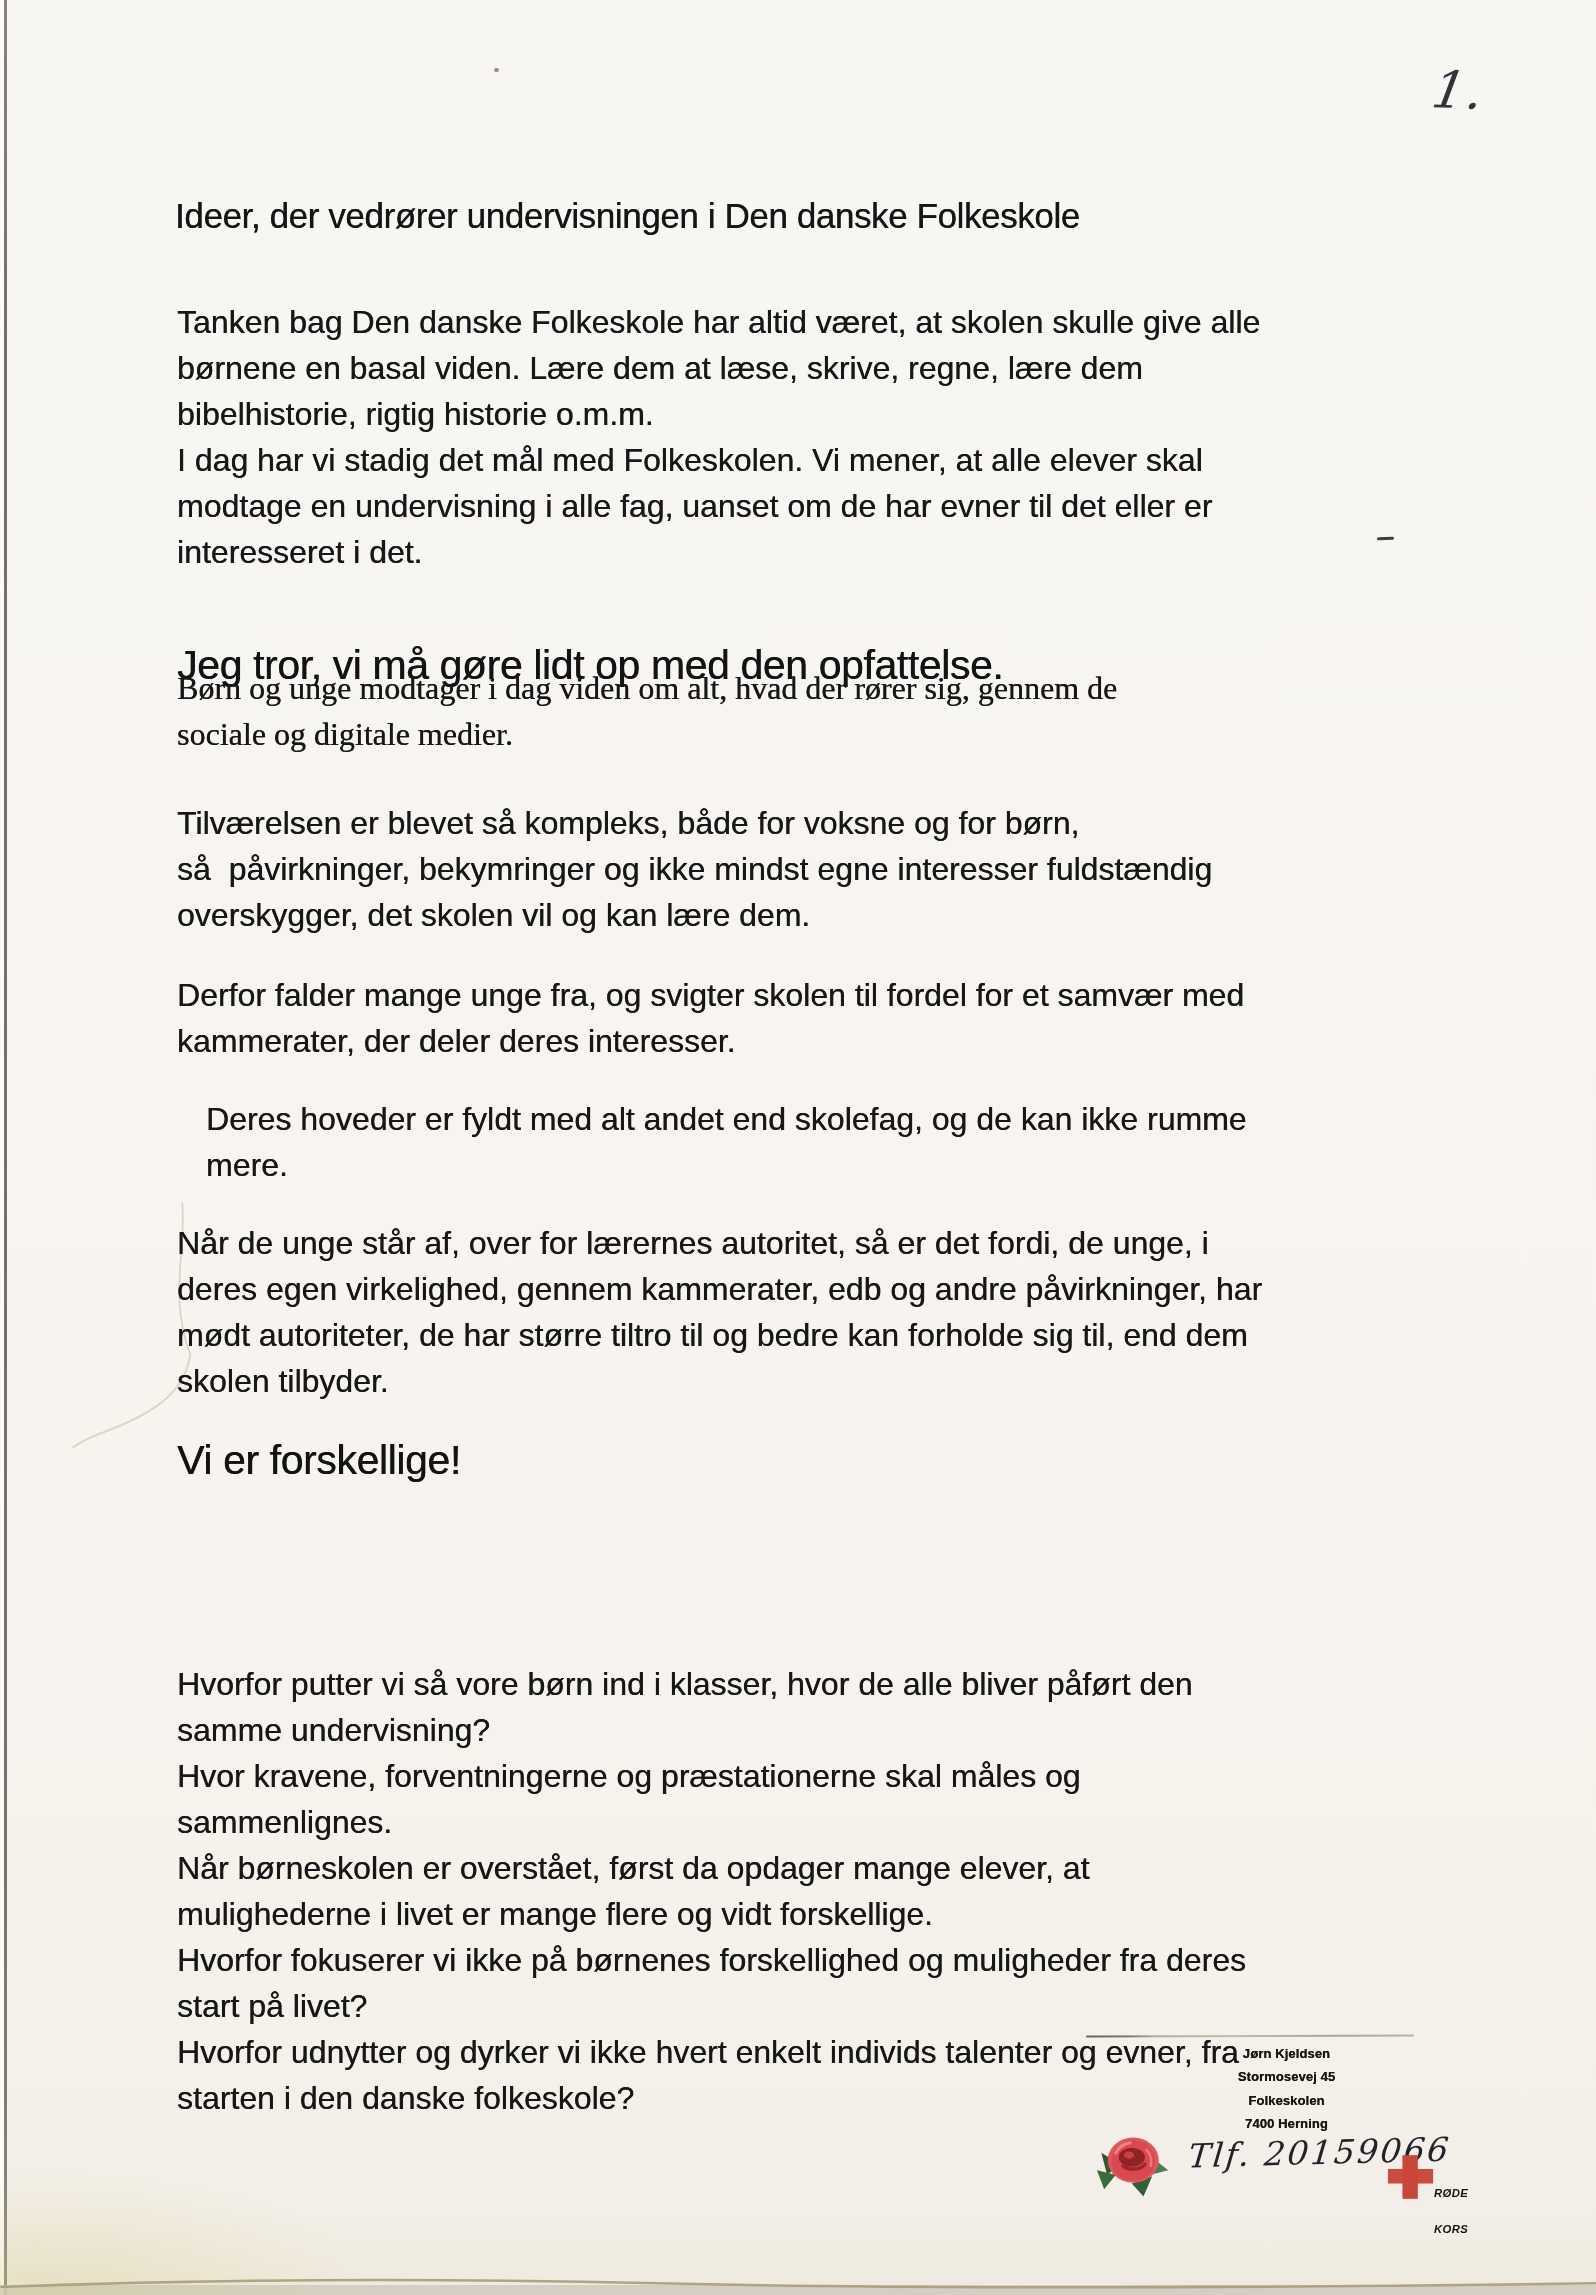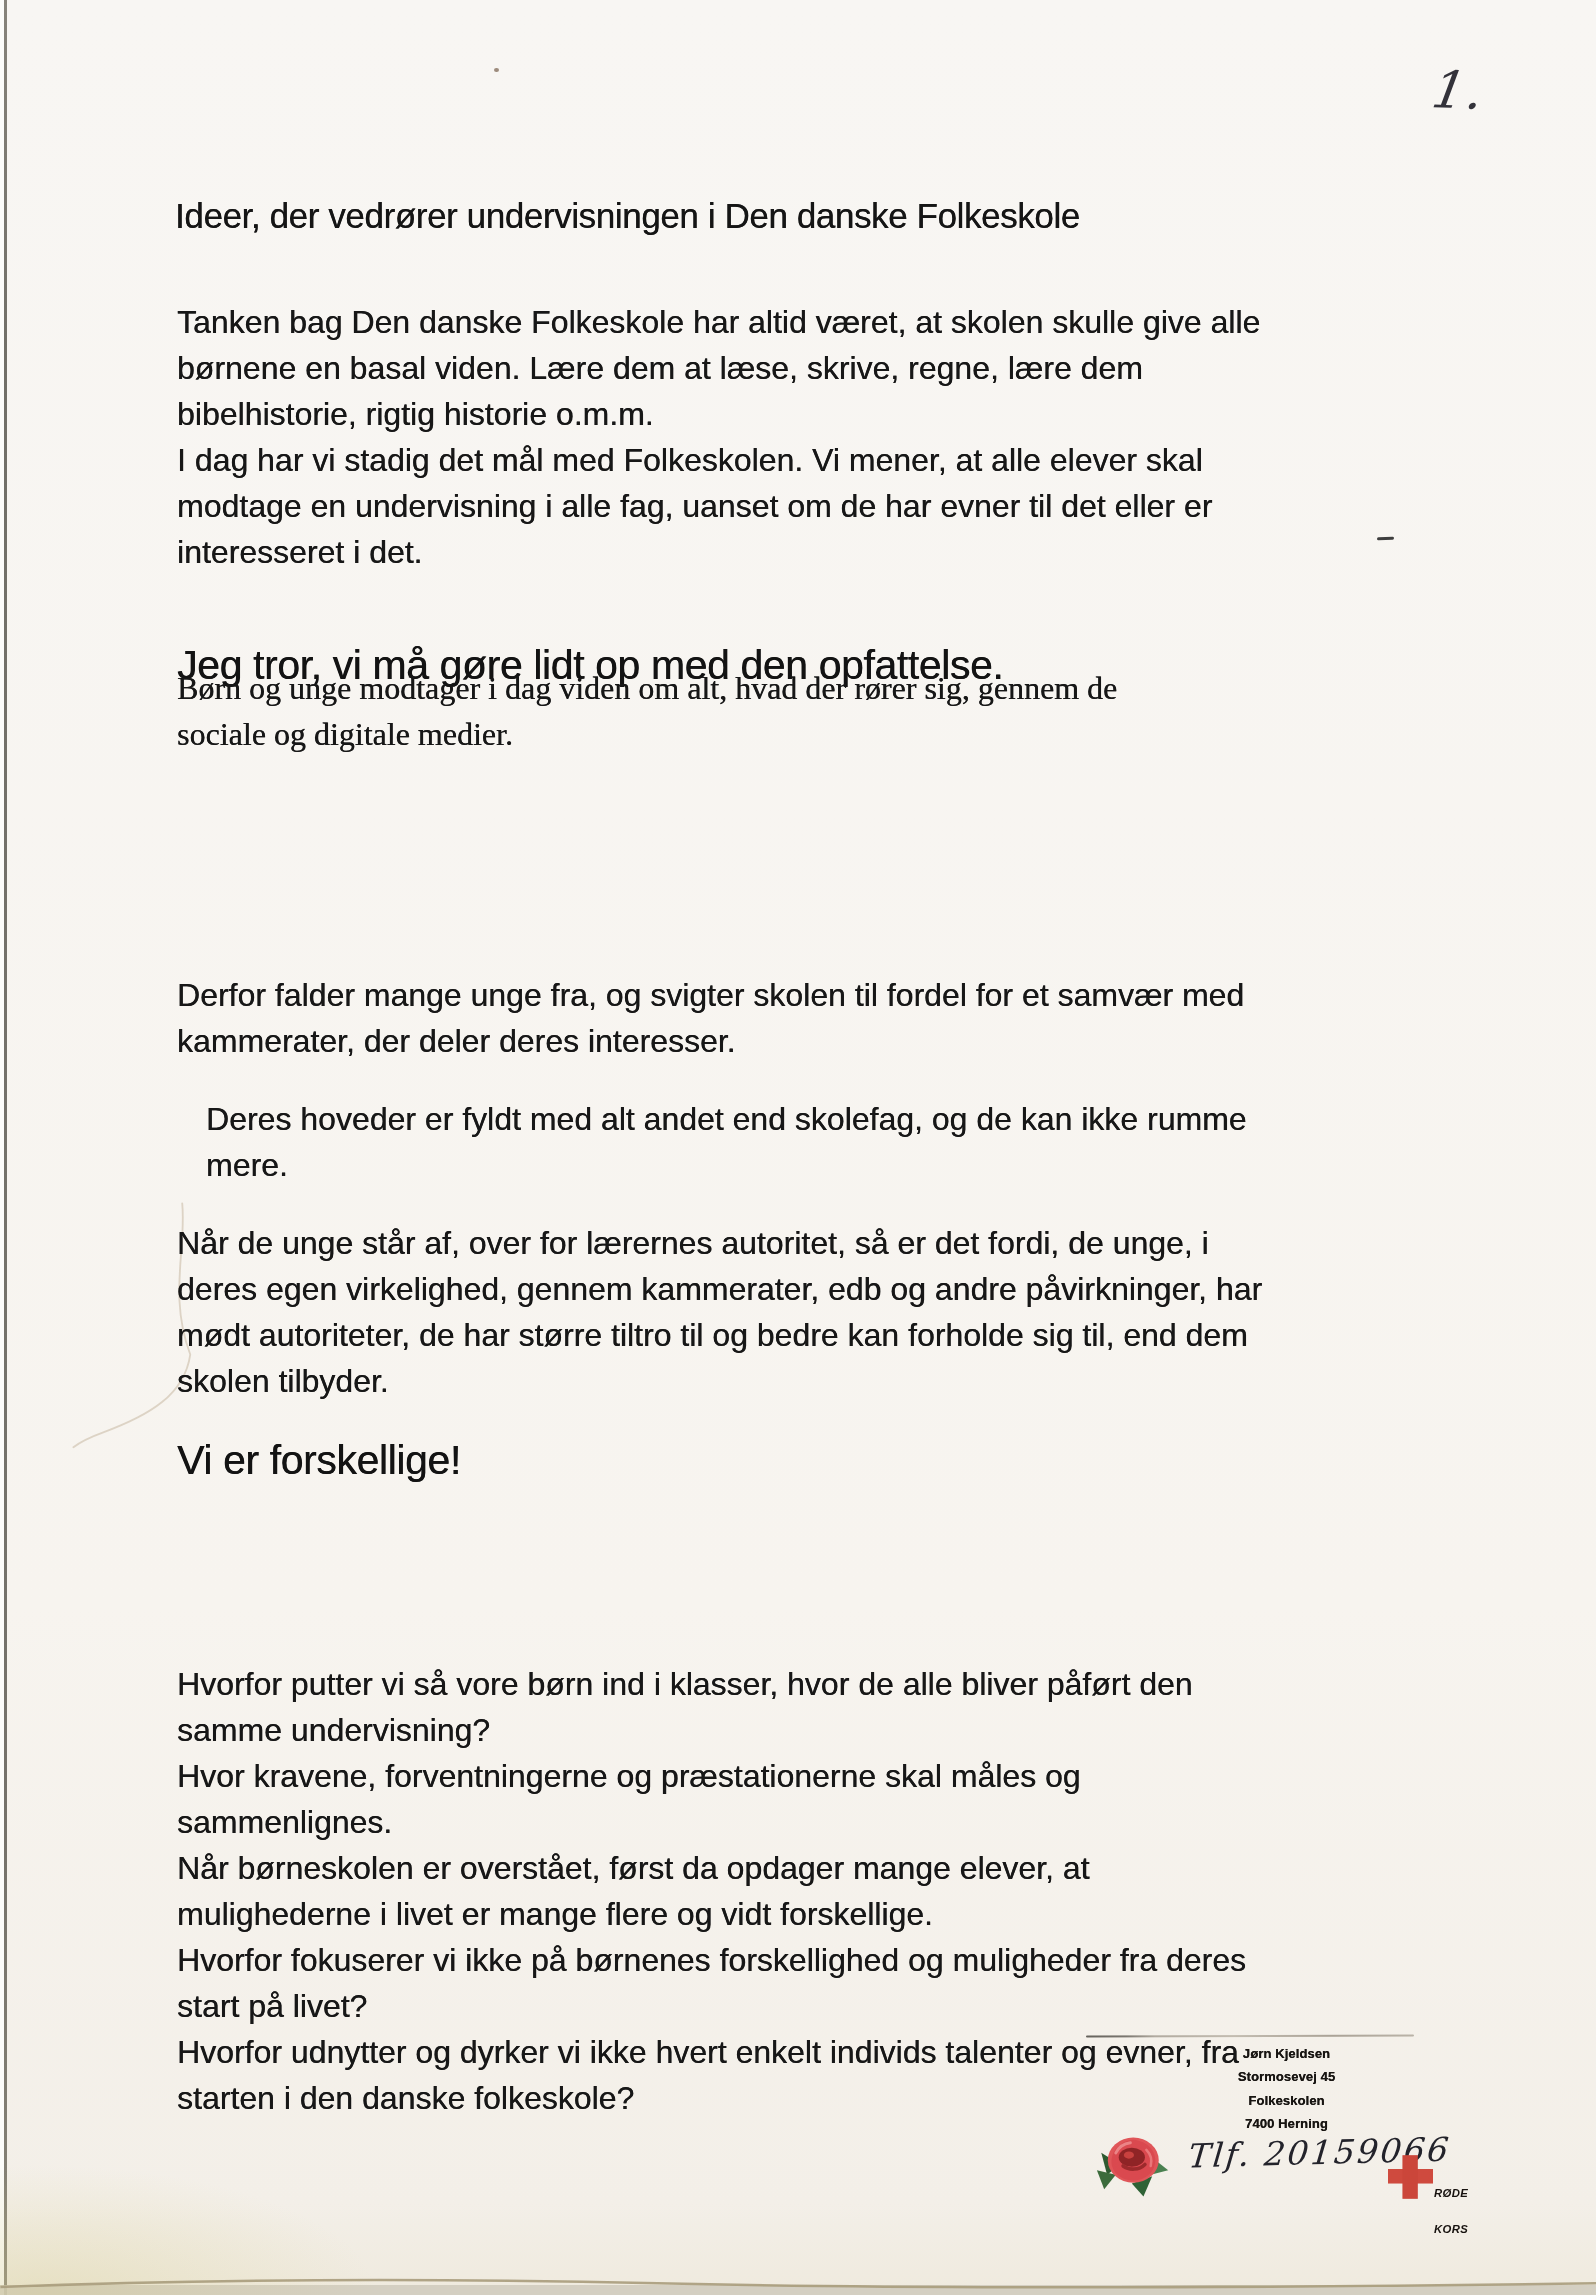--- a/index.html
+++ b/index.html
@@ -101,20 +101,23 @@
 
   <div class="para p-0">Tanken bag Den danske Folkeskole har altid været, at skolen skulle give alle
 børnene en basal viden. Lære dem at læse, skrive, regne, lære dem
 bibelhistorie, rigtig historie o.m.m.
 I dag har vi stadig det mål med Folkeskolen. Vi mener, at alle elever skal
 modtage en undervisning i alle fag, uanset om de har evner til det eller er
 interesseret i det.</div>
   <div class="subheading h-1">Jeg tror, vi må gøre lidt op med den opfattelse.</div>
   <div class="para p-2">Børn og unge modtager i dag viden om alt, hvad der rører sig, gennem de
 sociale og digitale medier.</div>
+  <div class="para p-3">Tilværelsen er blevet så kompleks, både for voksne og for børn,
+så  påvirkninger, bekymringer og ikke mindst egne interesser fuldstændig
+overskygger, det skolen vil og kan lære dem.</div>
   <div class="para p-4">Derfor falder mange unge fra, og svigter skolen til fordel for et samvær med
 kammerater, der deler deres interesser.</div>
   <div class="para p-5">Deres hoveder er fyldt med alt andet end skolefag, og de kan ikke rumme
 mere.</div>
   <div class="para p-6">Når de unge står af, over for lærernes autoritet, så er det fordi, de unge, i
 deres egen virkelighed, gennem kammerater, edb og andre påvirkninger, har
 mødt autoriteter, de har større tiltro til og bedre kan forholde sig til, end dem
 skolen tilbyder.</div>
   <div class="subheading h-7">Vi er forskellige!</div>
   <div class="para p-9">Hvorfor putter vi så vore børn ind i klasser, hvor de alle bliver påført den

